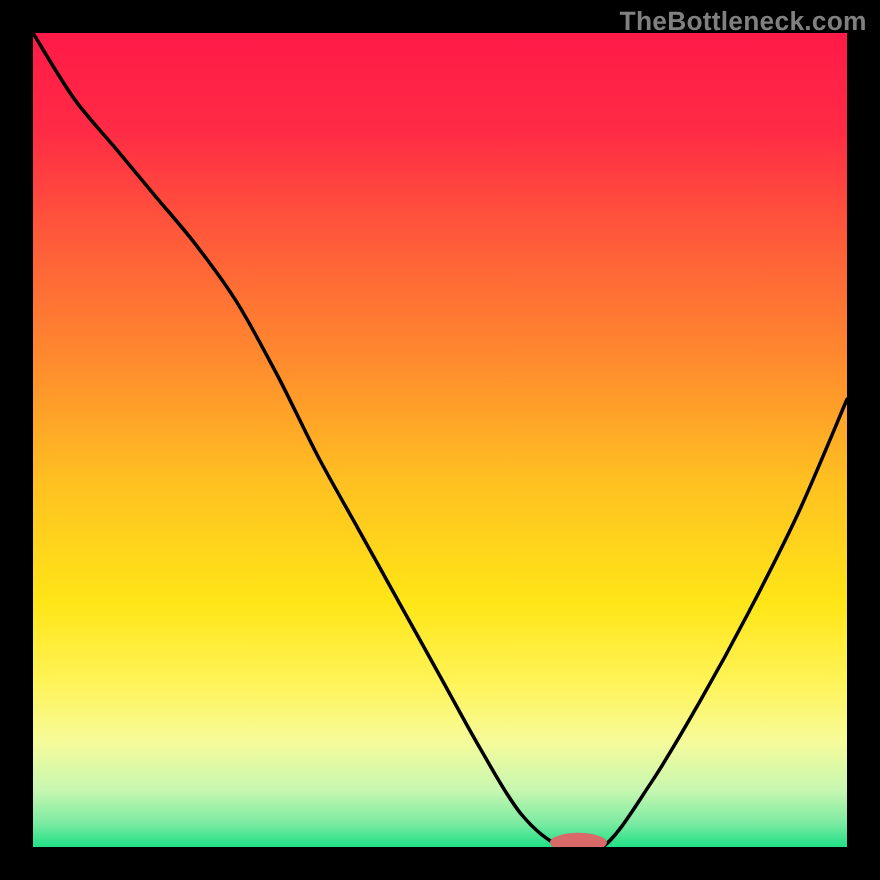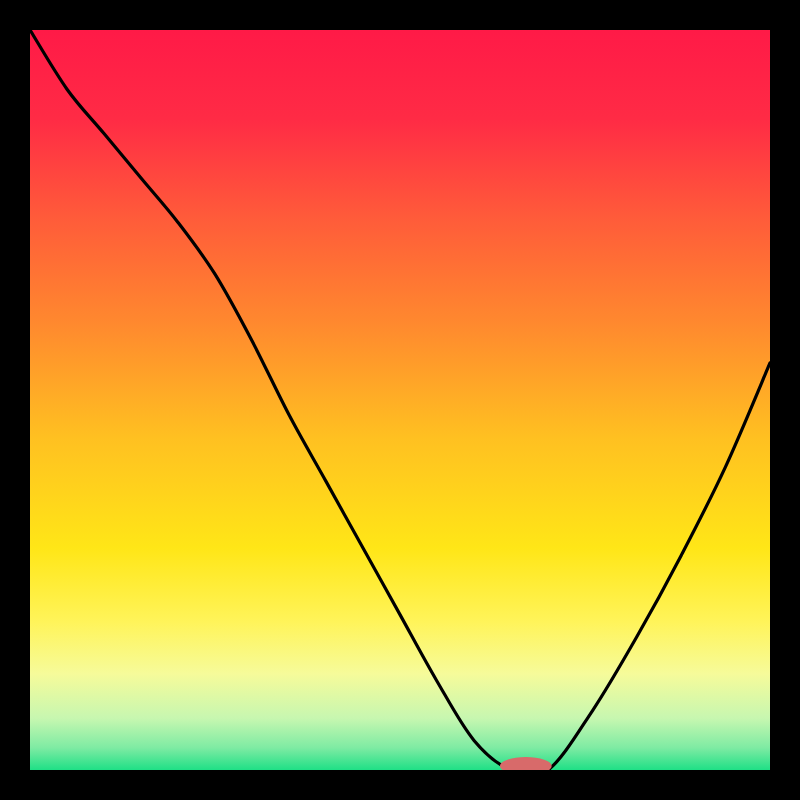--- a/index.html
+++ b/index.html
@@ -39,20 +39,21 @@
   svg.curve {
     position: absolute;
     left: 0;
     top: 0;
   }
 </style>
 </head>
 <body>
 
 <div class="frame">
+  <div class="watermark">TheBottleneck.com</div>
   <div class="plot">
     <svg id="plot-svg" class="curve" width="740" height="740" viewBox="0 0 740 740" preserveAspectRatio="none">
       <defs>
         <linearGradient id="heat" x1="0" y1="0" x2="0" y2="1">
             <stop offset="0.0%" stop-color="#ff1a47"></stop>
             <stop offset="12.0%" stop-color="#ff2b45"></stop>
             <stop offset="25.0%" stop-color="#ff5a3a"></stop>
             <stop offset="40.0%" stop-color="#ff8a2e"></stop>
             <stop offset="55.0%" stop-color="#ffc021"></stop>
             <stop offset="70.0%" stop-color="#ffe617"></stop>

